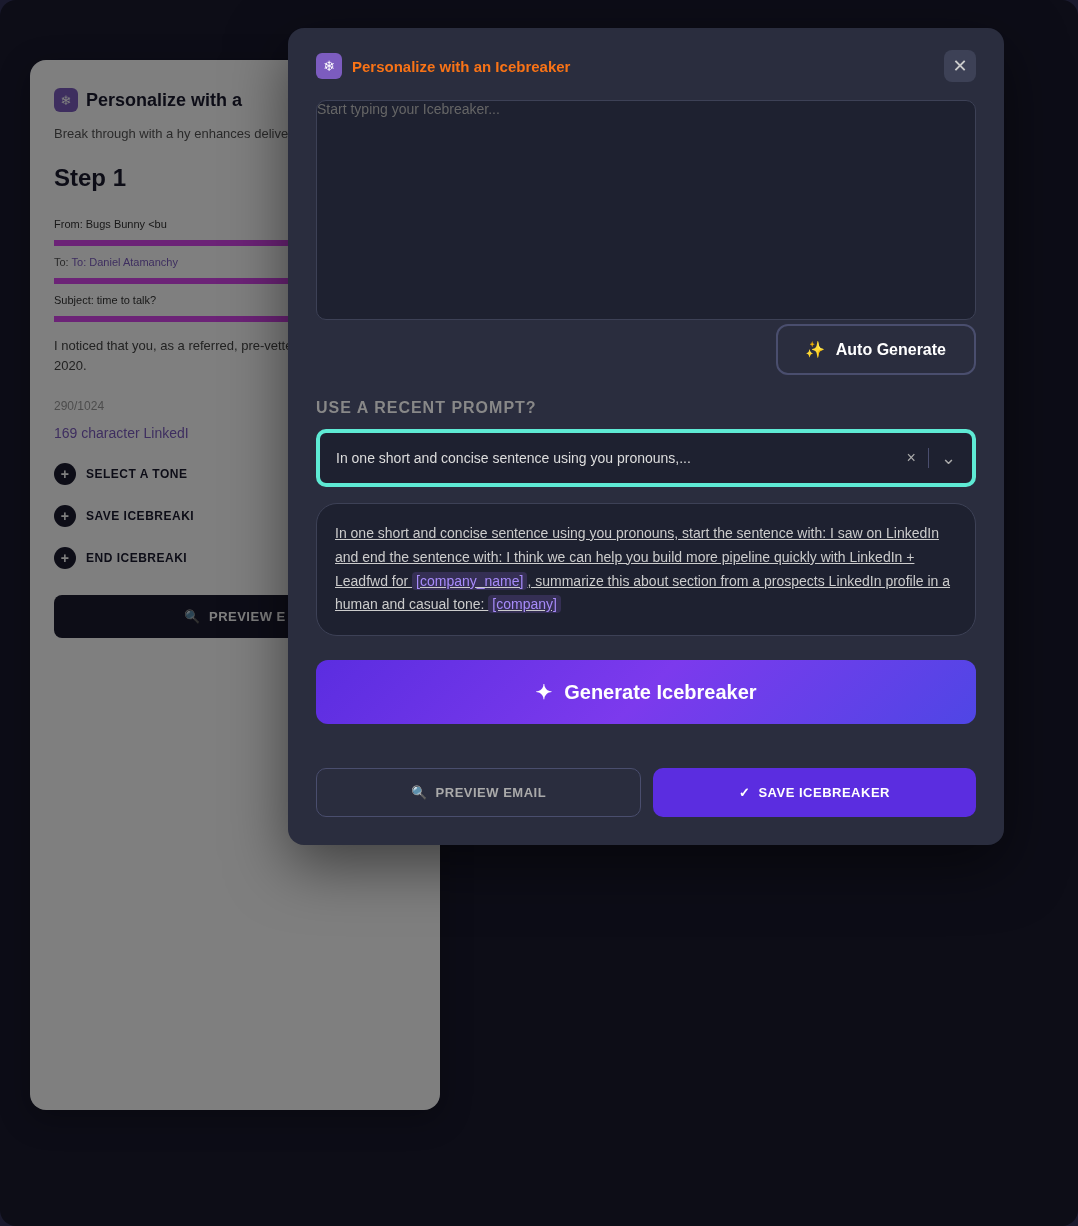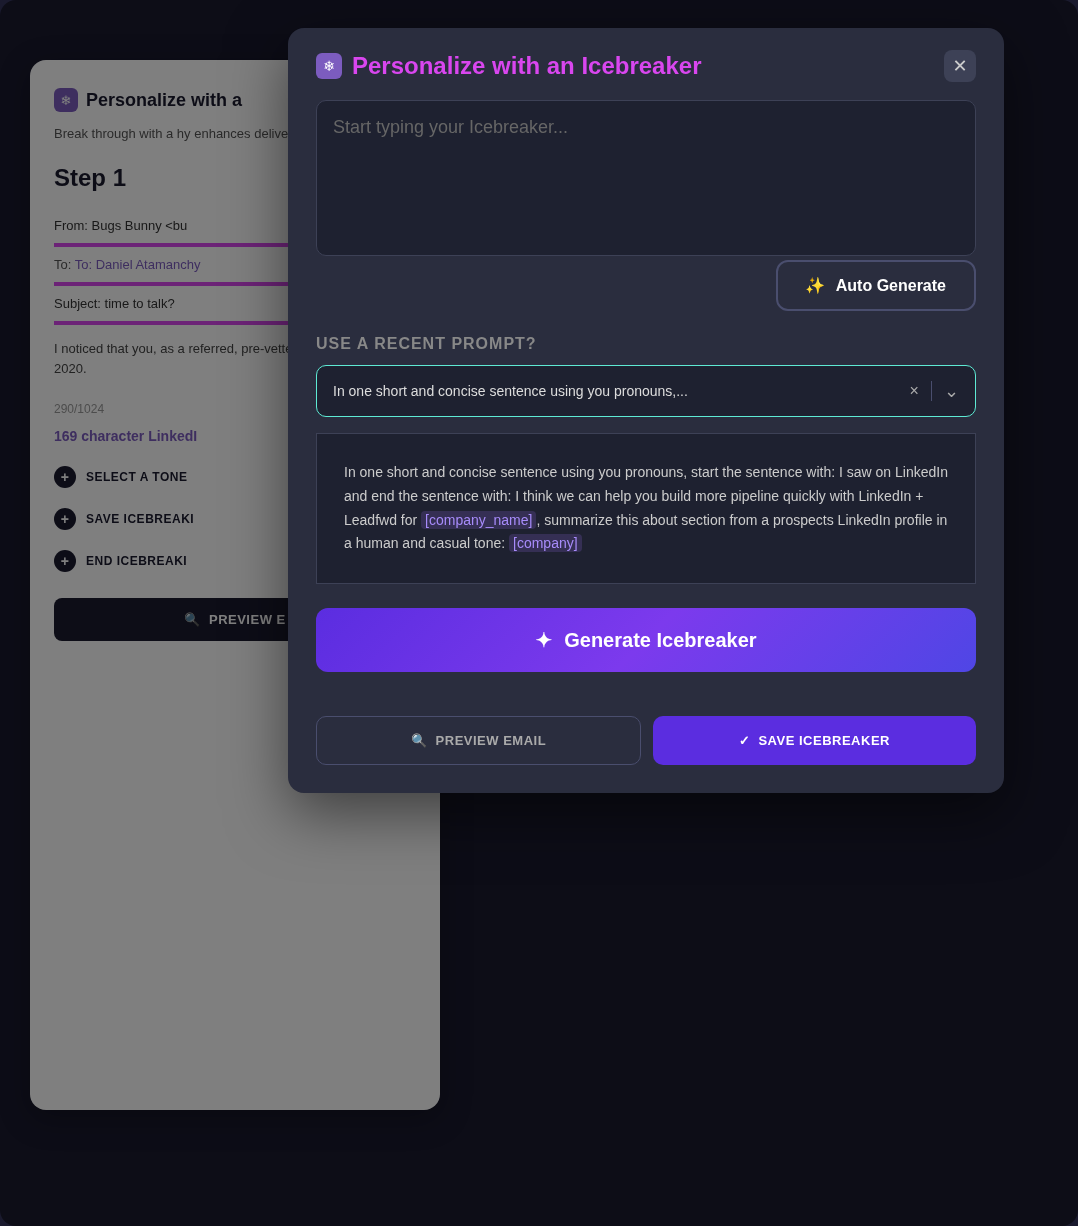--- a/index.html
+++ b/index.html
@@ -62,42 +62,42 @@
     }
 
     .bg-step-label {
       font-size: 24px;
       font-weight: 700;
       color: #1a1a2e;
       margin-bottom: 16px;
     }
 
     .bg-field {
-      border-bottom: 4px solid #d946ef;
+      border-bottom: 6px solid #d946ef;
       padding: 10px 0;
-      font-size: 13px;
+      font-size: 11px;
       color: #333;
     }
 
     .bg-message {
       padding: 14px 0;
       font-size: 13px;
       color: #444;
       line-height: 1.6;
     }
 
     .bg-char-count {
       font-size: 12px;
       color: #999;
       margin-top: 8px;
     }
 
     .bg-linkedin-count {
       font-size: 14px;
-      font-weight: 700;
+      font-weight: 400;
       color: #7c5cbf;
       margin: 12px 0;
     }
 
     .bg-option-row {
       display: flex;
       align-items: center;
       gap: 10px;
       padding: 10px 0;
       font-size: 12px;
@@ -180,23 +180,23 @@
       background: #7c5cbf;
       border-radius: 6px;
       display: flex;
       align-items: center;
       justify-content: center;
       color: white;
       font-size: 14px;
     }
 
     .modal-title {
-      font-size: 24px;
-      font-weight: 700;
-      color: #d946ef;
+      font-size: 15px;
+      font-weight: 700;
+      color: #f97316;
     }
 
     .modal-close {
       width: 32px;
       height: 32px;
       background: #3d4156;
       border-radius: 8px;
       display: flex;
       align-items: center;
       justify-content: center;
@@ -207,26 +207,25 @@
       font-weight: 300;
     }
 
     .modal-body {
       padding: 0 28px 24px;
     }
 
     
     .icebreaker-textarea {
       width: 100%;
-      height: 156px;
+      height: 220px;
       background: #1e2130;
       border: 1px solid #3d4156;
       border-radius: 10px;
-      padding: 16px;
-      font-size: 18px;
+      font-size: 14px;
       color: #aaa;
       resize: none;
       font-family: inherit;
       outline: none;
     }
 
     .icebreaker-textarea::placeholder {
       color: #666;
     }
 
@@ -262,21 +261,21 @@
       color: #888;
       letter-spacing: 1px;
       text-transform: uppercase;
       margin-bottom: 12px;
     }
 
     
     .prompt-dropdown {
       width: 100%;
       background: #1e2130;
-      border: 1px solid #5eead4;
+      border: 4px solid #5eead4;
       border-radius: 10px;
       padding: 14px 16px;
       display: flex;
       align-items: center;
       justify-content: space-between;
       cursor: pointer;
       margin-bottom: 16px;
     }
 
     .prompt-dropdown-text {
@@ -305,26 +304,27 @@
 
     .prompt-chevron {
       color: #aaa;
       font-size: 18px;
     }
 
     
     .prompt-preview {
       background: #1e2130;
       border: 1px solid #3d4156;
-      border-radius: 0;
-      padding: 27px;
+      border-radius: 21px;
+      padding: 18px;
       font-size: 14px;
       color: #ccc;
       line-height: 1.7;
       margin-bottom: 24px;
+      text-decoration: underline;
     }
 
     .tag-purple {
       background: rgba(124, 92, 191, 0.25);
       color: #a78bfa;
       border-radius: 4px;
       padding: 1px 4px;
     }
 
     

